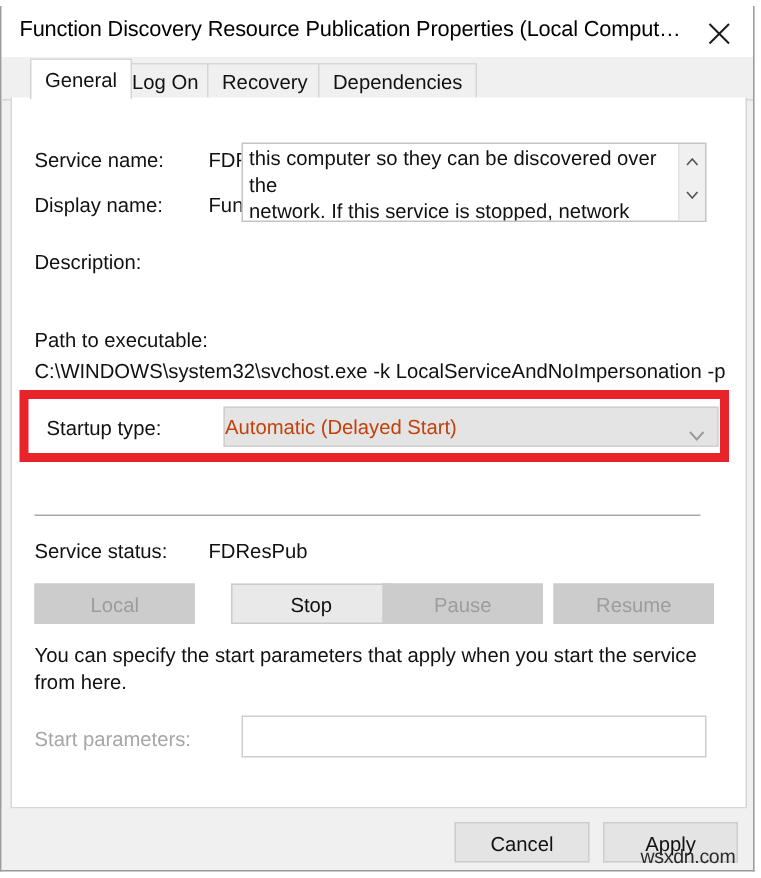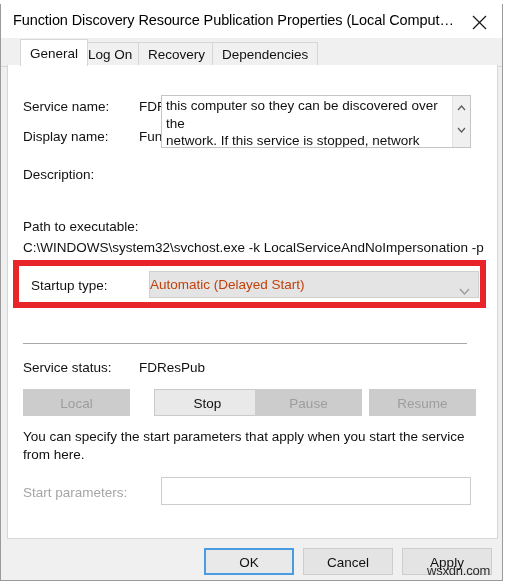--- a/index.html
+++ b/index.html
@@ -368,20 +368,19 @@
   <div class="svc-btn enabled" style="left:140px">Stop</div>
   <div class="svc-btn" style="left:254px">Pause</div>
   <div class="svc-btn" style="left:368px">Resume</div>
 
   <div id="hint">You can specify the start parameters that apply when you start the service from here.</div>
 
   <div class="row-label label-disabled" style="left:22px; top:481px">Start parameters:</div>
   <div id="startparams-field"></div>
 
   <div id="footer">
-    <div class="footer-btn default" id="btn-ok">OK</div>
     <div class="footer-btn" id="btn-cancel">Cancel</div>
     <div class="footer-btn" id="btn-apply">Apply</div>
   </div>
 
 </div>
 
 <div id="watermark">wsxdn.com</div>
 
 </body></html>

